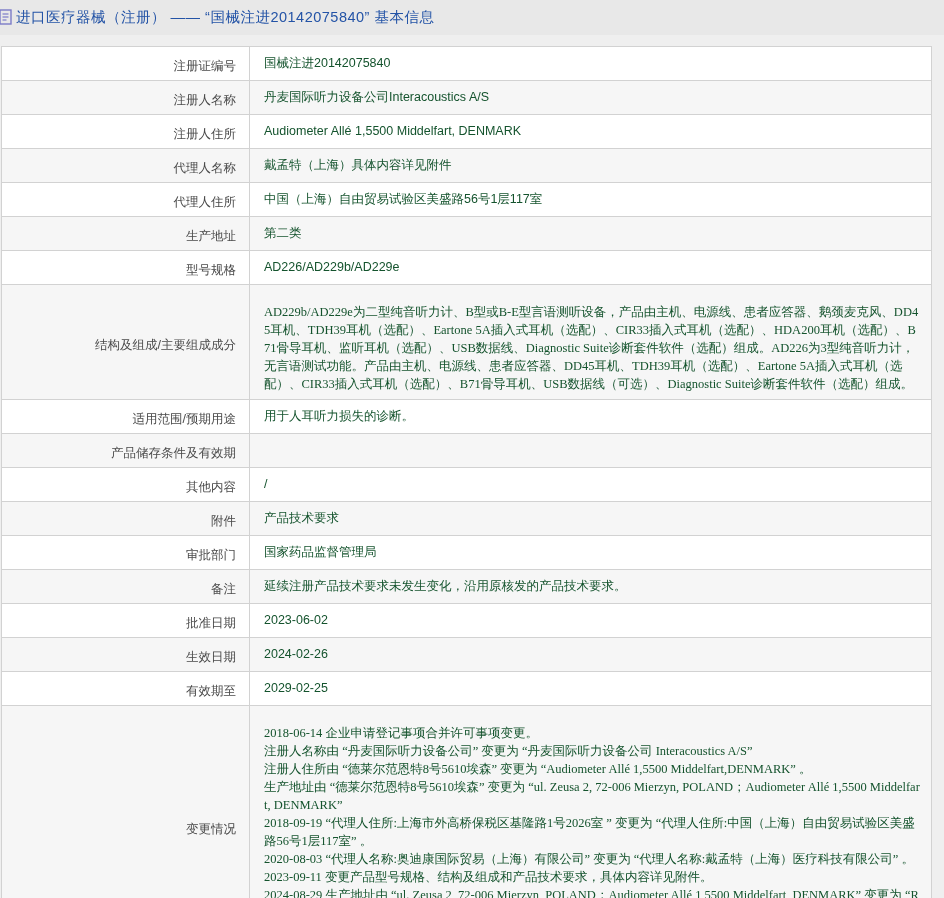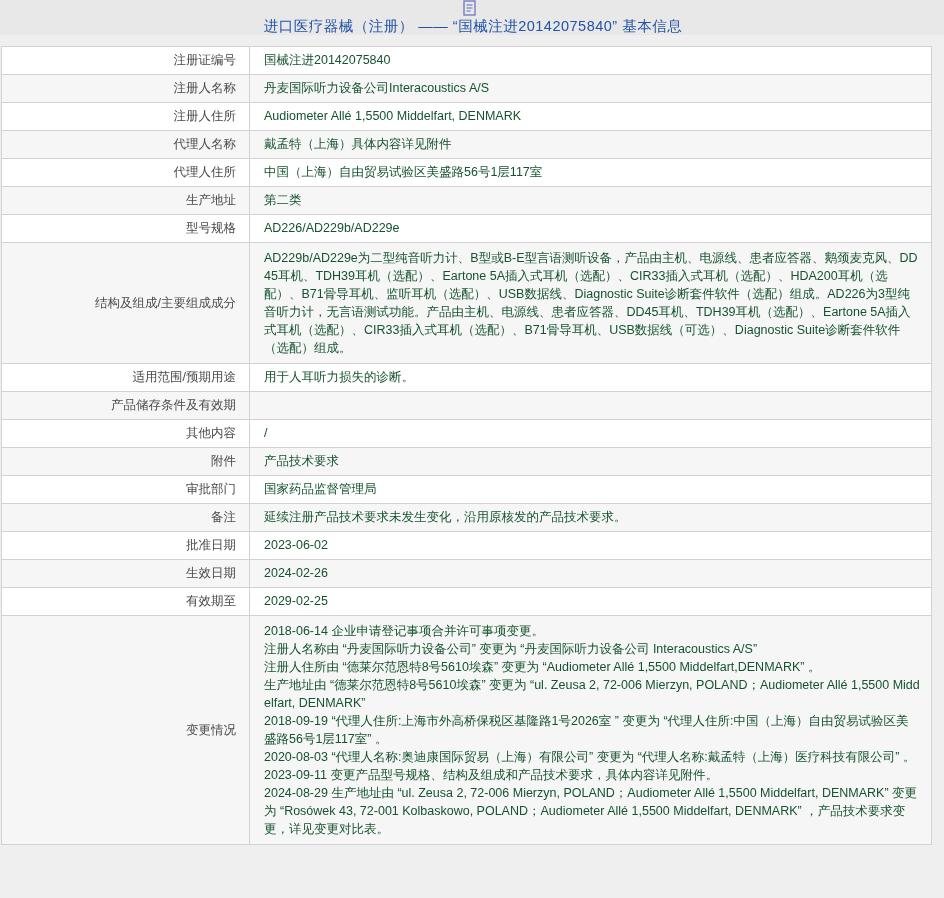--- a/index.html
+++ b/index.html
@@ -10,21 +10,20 @@
     font-family: "Liberation Sans", sans-serif;
     color: #4f4f4f;
   }
   .page-header {
     height: 35px;
     background: #e8e8e8;
     display: flex;
     align-items: center;
     padding-left: 2px;
     box-sizing: border-box;
-    flex-direction: column;
   }
   .doc-icon { display: inline-flex; margin-left: -3px; margin-right: 3px; }
   .page-title {
     color: #2353a6;
     font-size: 14.5px;
     letter-spacing: 0.5px;
     white-space: nowrap;
   }
   .table-wrap { margin: 11px 12px 0 1px; }
   table.info-table {
@@ -36,31 +35,31 @@
   table.info-table tr { background: #ffffff; }
   table.info-table tr:nth-child(even) { background: #f6f6f6; }
   td {
     border: 1px solid #d2d2d2;
     font-size: 12.5px;
     vertical-align: middle;
   }
   td.label {
     width: 228px;
     text-align: right;
-    padding: 6px 13px 6px 6px;
+    padding: 12px 13px 6px 6px;
     line-height: 15px;
     color: #4a4a4a;
     white-space: nowrap;
   }
   td.value {
     padding: 6px 10px 6px 14px;
     line-height: 15px;
     color: #14532d;
   }
-  tr.tall td.value { line-height: 18px; padding-top: 6px; padding-bottom: 6px; }
+  tr.tall td.value { line-height: 18px; padding-top: 18px; padding-bottom: 6px; font-family: Liberation Serif, serif; }
   tr.tall td.value .line { word-break: break-all; }
   .line { min-height: 1em; }
 </style>
 </head>
 <body>
 
 <div class="page-header">
   <span class="doc-icon">
     <svg width="14" height="17" viewBox="0 0 14 17">
       <rect x="1" y="1" width="11" height="14" fill="none" stroke="#7c7cc8" stroke-width="1.4"></rect>

